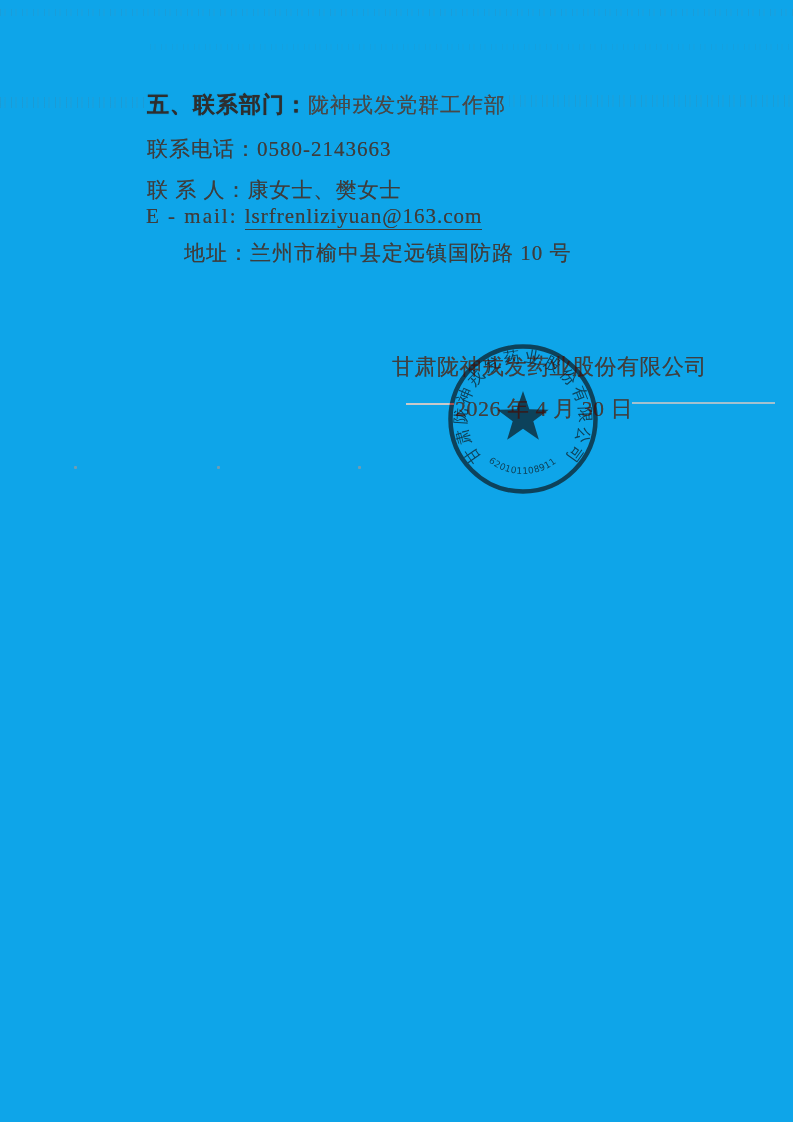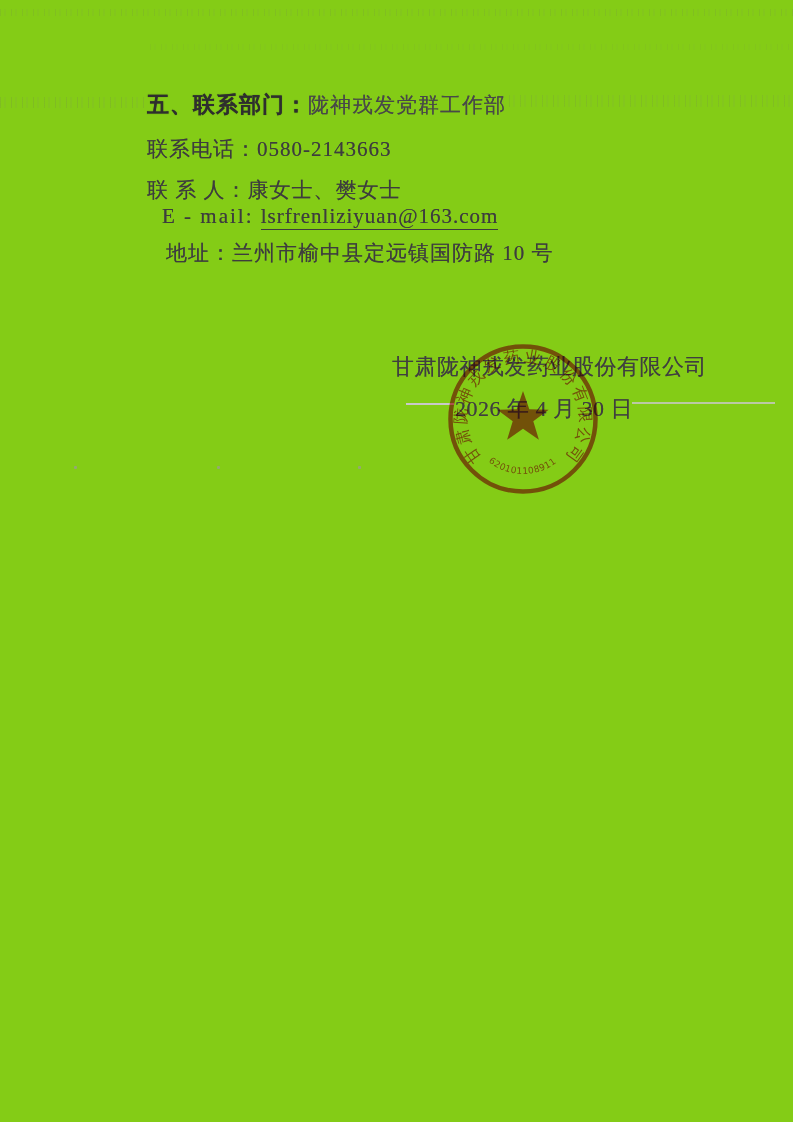--- a/index.html
+++ b/index.html
@@ -1,21 +1,21 @@
 <!DOCTYPE html>
 <html><head>
 <meta charset="utf-8">
 <style>
   html, body { margin: 0; padding: 0; background: #e8e8e8; }
   .page {
     position: relative;
     width: 793px;
     height: 1122px;
     margin: 0 auto;
-    background: #84cc16;
+    background: #0ea5e9;
     overflow: hidden;
     font-family: "Liberation Serif", "DejaVu Serif", serif;
     color: #3d3d3d;
   }
   .line {
     position: absolute;
     white-space: nowrap;
     font-size: 21px;
     letter-spacing: 1px;
     text-shadow: 0 0 0.6px rgba(70,70,70,0.75);
@@ -104,25 +104,25 @@
   </div>
 
   <div class="line" style="left:147px; top:135px;">
     <span>联系电话：</span><span>0580-2143663</span>
   </div>
 
   <div class="line" style="left:147px; top:176px;">
     <span>联  系  人：</span><span>康女士、樊女士</span>
   </div>
 
-  <div class="line" style="left:162px; top:204px;">
+  <div class="line" style="left:146px; top:204px;">
     <span class="email-label">E - mail: </span><span class="email-value">lsrfrenliziyuan@163.com</span>
   </div>
 
-  <div class="line" style="left:166px; top:239px;">
+  <div class="line" style="left:184px; top:239px;">
     <span>地址：</span><span>兰州市榆中县定远镇国防路 10 号</span>
   </div>
 
   <div class="sig-line" style="left:392px; top:352px;">甘肃陇神戎发药业股份有限公司</div>
   <div class="sig-line" style="left:455px; top:394px;">2026 年 4 月 30 日</div>
 
   <div class="seal">
     <svg viewBox="0 0 160 160" width="160" height="160">
       <defs>
         <path id="sealRimPath" d="M 39.7 120.3 A 57 57 0 1 1 120.3 120.3" fill="none"></path>

